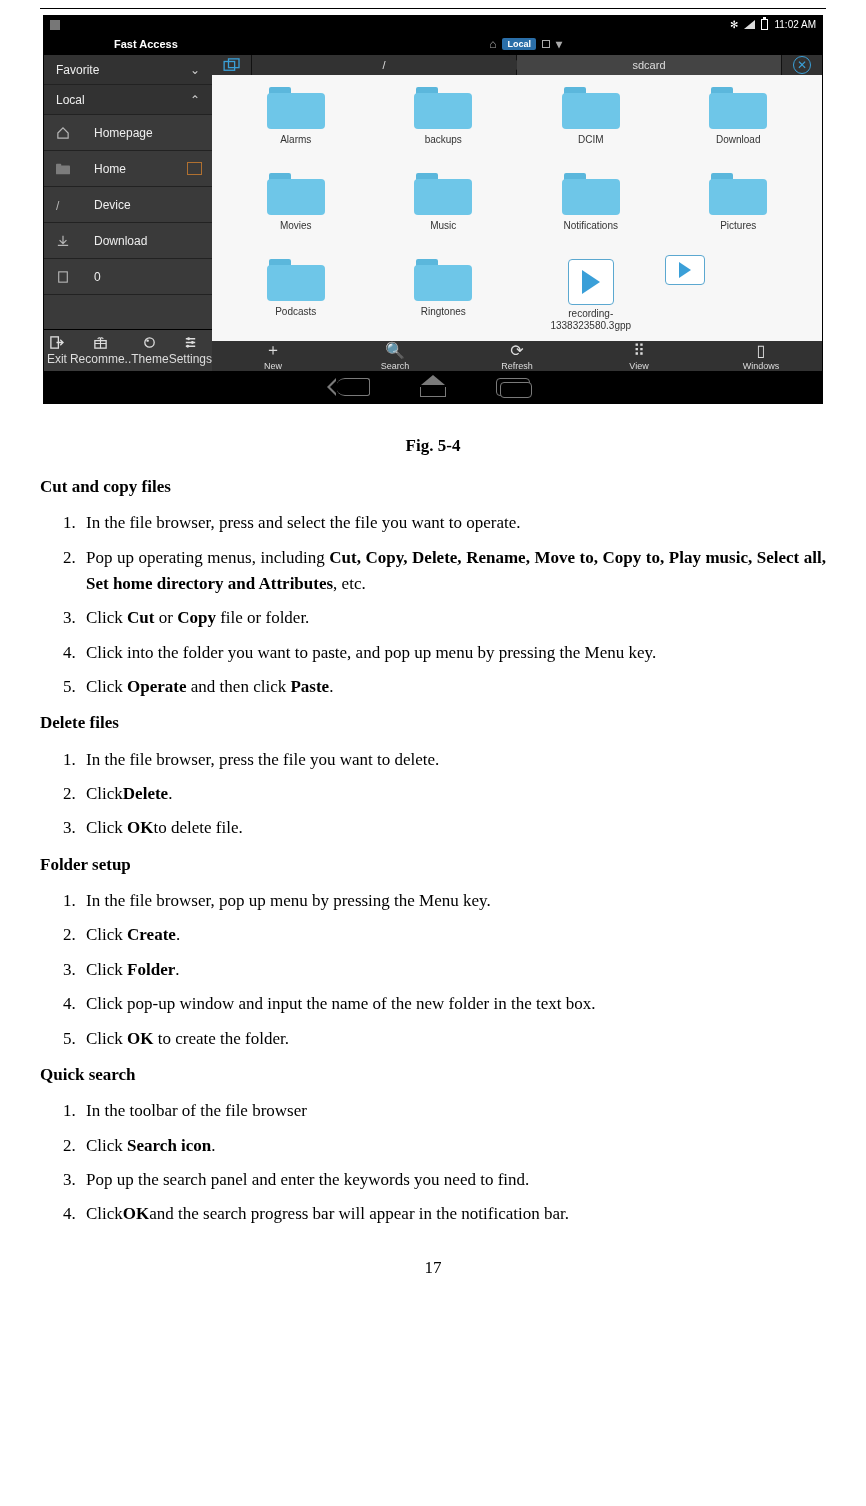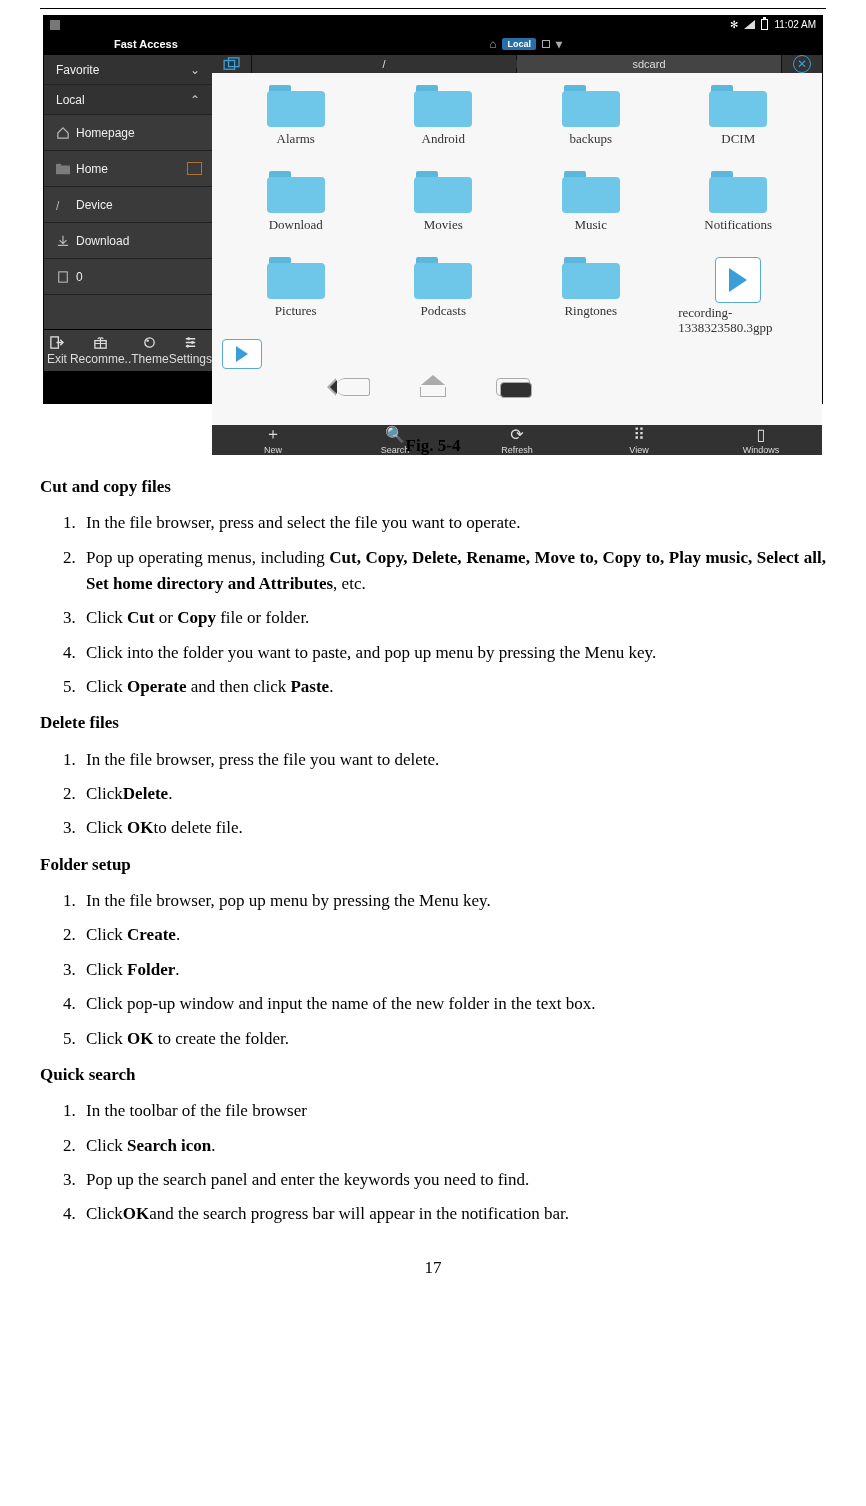--- a/index.html
+++ b/index.html
@@ -79,21 +79,21 @@
     justify-content: space-between;
     border-bottom: 1px solid #222;
     background: #323232;
   }
   .sb-section .chev { font-size: 12px; color: #ccc; }
   .sb-item {
     height: 36px;
     display: flex;
     align-items: center;
     padding: 0 12px;
-    gap: 6px;
+    gap: 24px;
     border-bottom: 1px solid #222;
     position: relative;
   }
   .sb-item .ic { width: 14px; height: 12px; opacity: 0.85; }
   .sb-item .marker { position: absolute; right: 10px; width: 15px; height: 13px; border: 1px solid #b07030; }
   .sb-bottom {
     margin-top: auto;
     height: 42px;
     display: flex;
     border-top: 1px solid #000;
@@ -157,21 +157,21 @@
   .folder-ic {
     width: 58px; height: 42px; position: relative; margin-bottom: 5px;
   }
   .folder-ic .tab { position: absolute; top: 0; left: 2px; width: 22px; height: 8px; background: #5bb7dc; border-radius: 2px 2px 0 0; }
   .folder-ic .body { position: absolute; top: 6px; left: 0; right: 0; bottom: 0; background: #6ec6e8; border-radius: 4px; }
   .file-ic {
     width: 46px; height: 46px; background: #fff; border: 1px solid #5ba8d0; border-radius: 4px; margin-bottom: 3px;
     display: flex; align-items: center; justify-content: center;
   }
   .file-ic .play { width: 0; height: 0; border-style: solid; border-width: 12px 0 12px 18px; border-color: transparent transparent transparent #3a9fd8; }
-  .cell .lbl { font-size: 13px; color: #333; text-align: left; line-height: 1.15; max-width: 120px; font-family: Liberation Serif, serif; }
+  .cell .lbl { font-size: 10px; color: #333; text-align: center; line-height: 1.15; max-width: 120px; }
 
   
   .actionbar {
     height: 42px;
     background: #323232;
     display: flex;
   }
   .act {
     flex: 1;
     display: flex; flex-direction: column; align-items: center; justify-content: center;
@@ -341,27 +341,20 @@
               <div class="tab"></div>
               <div class="body"></div>
             </div>
             <span class="lbl">Alarms</span>
           </div>
         <div class="cell">
             <div class="folder-ic">
               <div class="tab"></div>
               <div class="body"></div>
             </div>
-            <span class="lbl">Android</span>
-          </div>
-        <div class="cell">
-            <div class="folder-ic">
-              <div class="tab"></div>
-              <div class="body"></div>
-            </div>
             <span class="lbl">backups</span>
           </div>
         <div class="cell">
             <div class="folder-ic">
               <div class="tab"></div>
               <div class="body"></div>
             </div>
             <span class="lbl">DCIM</span>
           </div>
 

